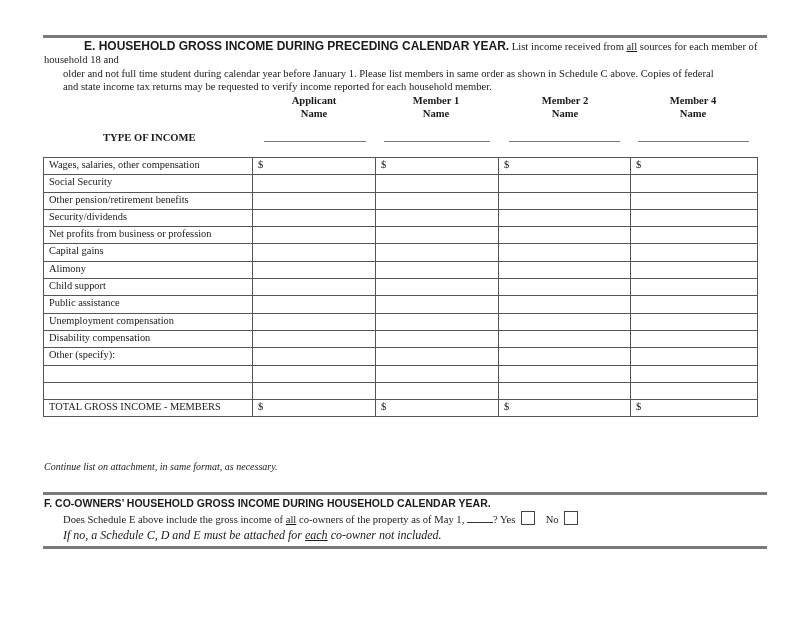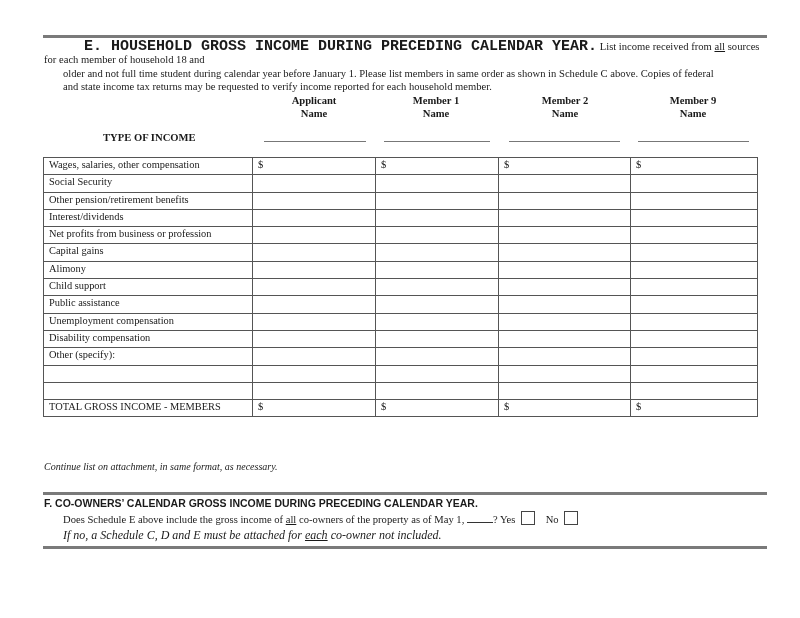--- a/index.html
+++ b/index.html
@@ -1,20 +1,20 @@
 <!DOCTYPE html>
 <html><head>
 <meta charset="utf-8">
 <style>
   html, body { margin: 0; padding: 0; background: #ffffff; }
   body { width: 800px; height: 618px; position: relative; overflow: hidden; color: #1a1a1a; font-family: "Liberation Serif", "DejaVu Serif", serif; }
   .rule { position: absolute; left: 43px; width: 724px; height: 3px; background: #7a7a7a; }
   .sec-head { position: absolute; left: 44px; font-family: "Liberation Sans", "DejaVu Sans", sans-serif; font-weight: bold; font-size: 10.5px; }
   .para { position: absolute; left: 44px; width: 720px; font-size: 10.6px; line-height: 13.3px; }
-  .para .lead { font-family: Liberation Mono, monospace; font-weight: bold; font-size: 15px; padding-left: 40px; }
+  .para .lead { font-family: Liberation Sans, sans-serif; font-weight: bold; font-size: 12px; padding-left: 40px; }
   .para .indent { padding-left: 19px; display: block; }
   u { text-decoration: underline; }
   .col-head { position: absolute; top: 95px; text-align: center; font-weight: bold; font-size: 10.6px; line-height: 12.5px; }
   .col-line { position: absolute; top: 140px; height: 1px; border-bottom: 1px solid #777; }
   .type-label { position: absolute; left: 103px; top: 132px; font-weight: bold; font-size: 10.6px; }
   table.income { position: absolute; left: 43px; top: 157px; border-collapse: collapse; table-layout: fixed; width: 715px; }
   table.income td { border: 1px solid #555; height: 16.3px; padding: 0 0 0 5px; font-size: 10.4px; line-height: 14px; vertical-align: top; overflow: hidden; white-space: nowrap; }
   table.income td.lbl { width: 203px; }
   table.income td.c1 { width: 117px; }
   table.income td.c2 { width: 117px; }
@@ -46,21 +46,21 @@
 </div>
 <div class="col-head" style="left:384px; width:104px;">
   <div>Member 1</div>
   <div>Name</div>
 </div>
 <div class="col-head" style="left:510px; width:110px;">
   <div>Member 2</div>
   <div>Name</div>
 </div>
 <div class="col-head" style="left:638px; width:110px;">
-  <div>Member 9</div>
+  <div>Member 4</div>
   <div>Name</div>
 </div>
 
 <div class="type-label">TYPE OF INCOME</div>
 
 <div class="col-line" style="left:264px; width:102px;"></div>
 <div class="col-line" style="left:384px; width:106px;"></div>
 <div class="col-line" style="left:509px; width:111px;"></div>
 <div class="col-line" style="left:638px; width:111px;"></div>
 
@@ -81,21 +81,21 @@
     <td></td>
   </tr>
   <tr>
     <td class="lbl">Other pension/retirement benefits</td>
     <td></td>
     <td></td>
     <td></td>
     <td></td>
   </tr>
   <tr>
-    <td class="lbl">Interest/dividends</td>
+    <td class="lbl">Security/dividends</td>
     <td></td>
     <td></td>
     <td></td>
     <td></td>
   </tr>
   <tr>
     <td class="lbl">Net profits from business or profession</td>
     <td></td>
     <td></td>
     <td></td>
@@ -171,21 +171,21 @@
     <td>$</td>
     <td>$</td>
   </tr>
 </tbody>
   </table>
 
 <div class="note">Continue list on attachment, in same format, as necessary.</div>
 
 <div class="rule" style="top:492px;"></div>
 
-<div class="sec-head" style="top:497px;">F.  CO-OWNERS’ CALENDAR GROSS INCOME DURING PRECEDING CALENDAR YEAR.</div>
+<div class="sec-head" style="top:497px;">F.  CO-OWNERS’ HOUSEHOLD GROSS INCOME DURING HOUSEHOLD CALENDAR YEAR.</div>
 
 <div class="q">
   <span>Does Schedule E above include the gross income of </span><u>all</u><span> co-owners of the property as of May 1, </span><span class="blank"></span><span>?  Yes</span>
   <span class="cb"></span>
   <span>No</span>
   <span class="cb"></span>
 </div>
 
 <div class="qnote">
   <span>If no, a Schedule C, D and E must be attached for </span><u>each</u><span> co-owner not included.</span>

